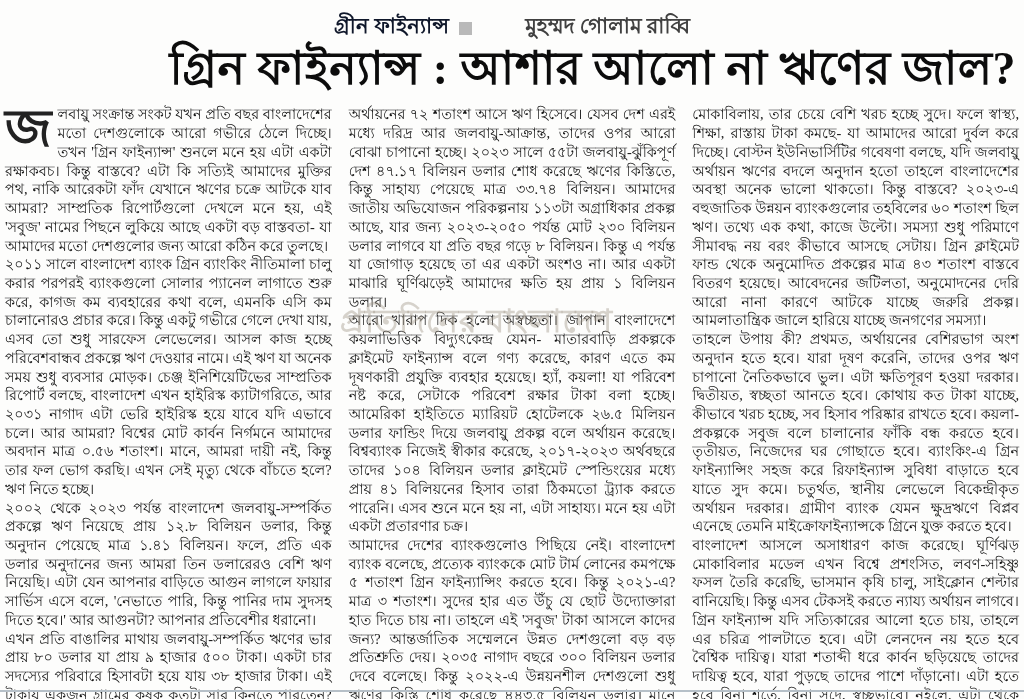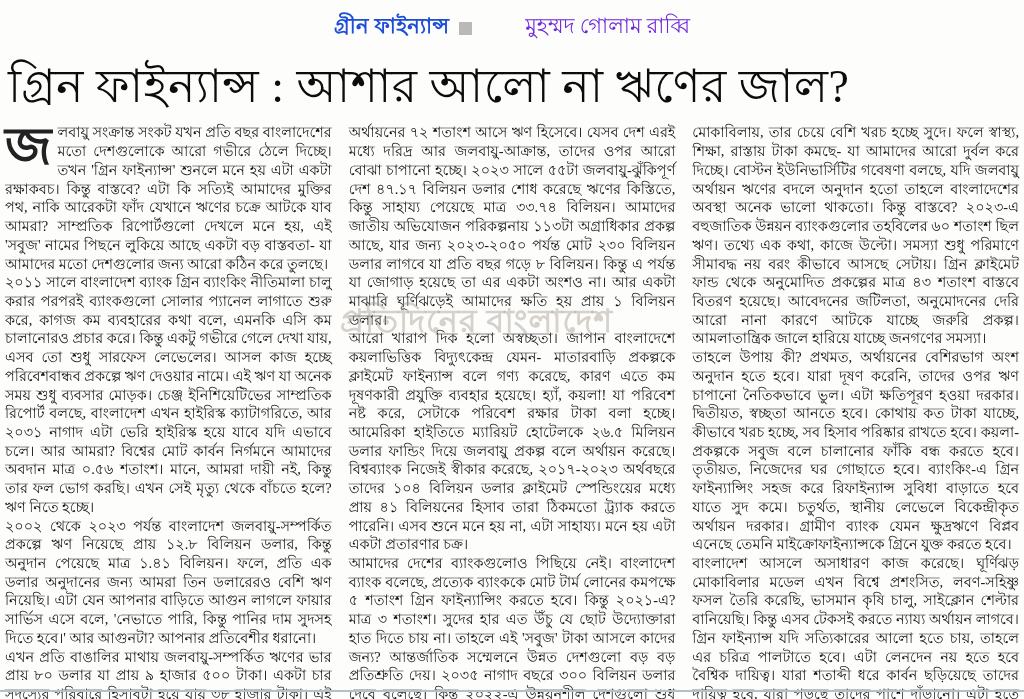--- a/index.html
+++ b/index.html
@@ -12,34 +12,34 @@
     font-family:"Liberation Serif", serif;
     color:#111;
   }
   
   .masthead{
     padding-top:14px;
     text-align:center;
     font-size:21px;
     line-height:1.2;
   }
-  .masthead .kicker{color:#1d4ed8;font-weight:bold;letter-spacing:.3px;}
+  .masthead .kicker{color:#0f172a;font-weight:bold;letter-spacing:.3px;}
   .masthead .sep{
     display:inline-block;
     width:13px;height:13px;
     background:#b9b9b9;
     margin:0 10px;
     vertical-align:middle;
   }
-  .masthead .author{color:#6d28d9;font-weight:normal;margin-left:43px;}
+  .masthead .author{color:#404040;font-weight:bold;margin-left:43px;}
   .headline{
-    margin:24px 8px 6px 8px;
-    text-align:left;
+    margin:6px 8px 6px 8px;
+    text-align:right;
     font-size:46px;
-    font-weight:normal;
+    font-weight:bold;
     color:#0c0c0c;
     line-height:1.05;
     letter-spacing:.5px;
   }
   
   .body-wrap{
     display:flex;
     gap:17px;
     padding:6px 5px 0 5px;
   }

